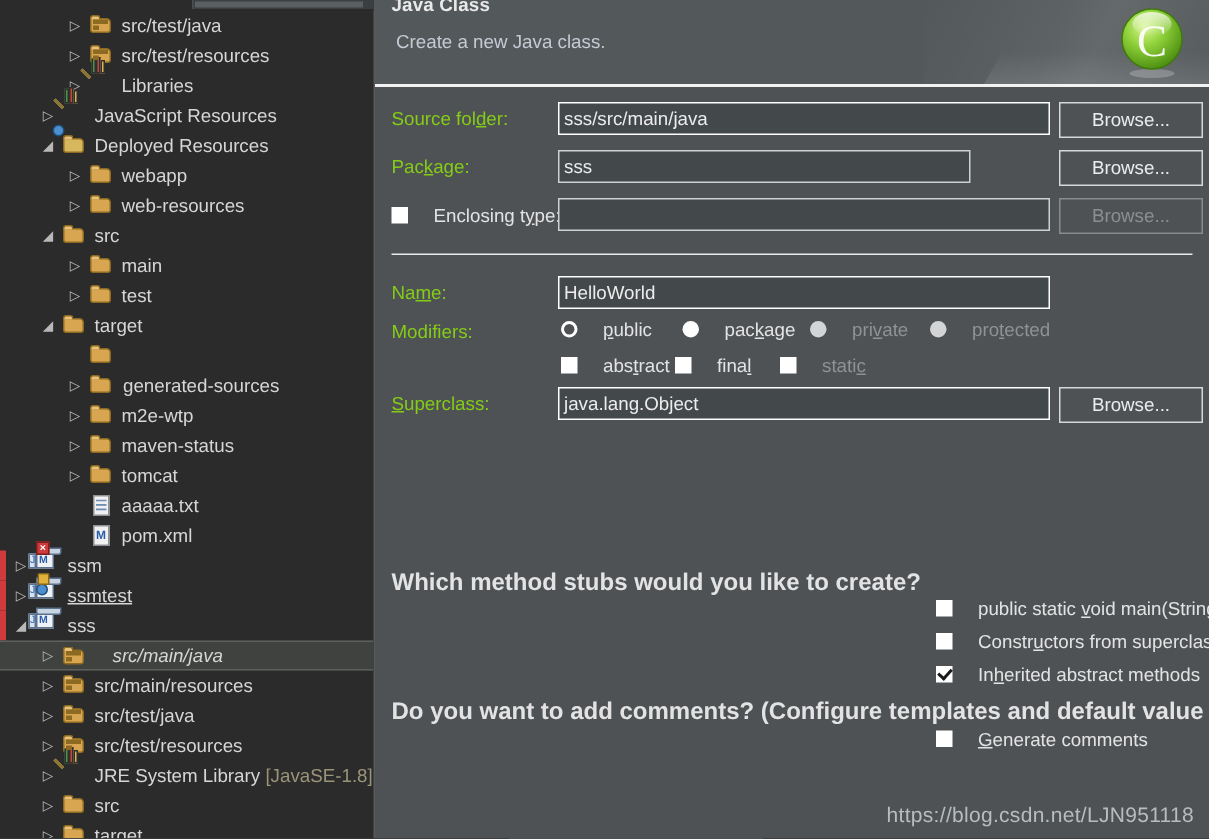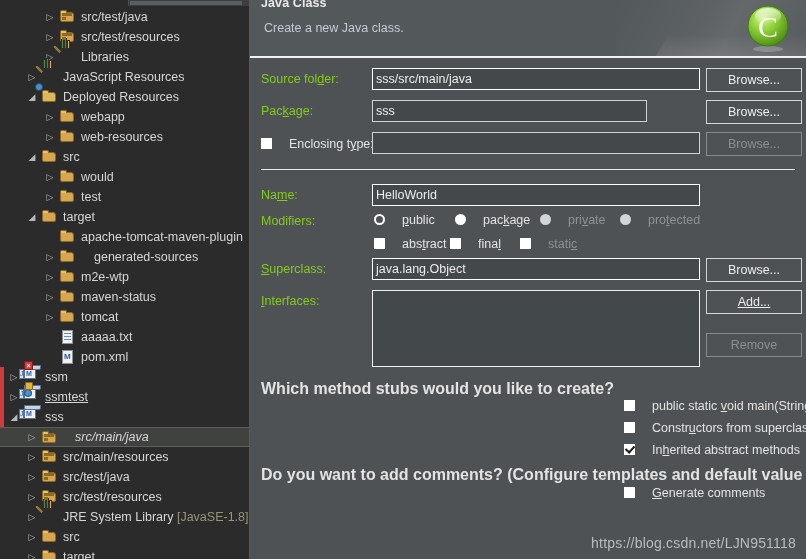--- a/index.html
+++ b/index.html
@@ -527,40 +527,39 @@
           <span class="lbl" style="left: 81px;">web-resources</span>
         </div>
         <div class="row">
           <span class="arrow expanded" style="left: 26px;"></span>
           <span class="ico" style="left: 42px;"><span class="ic-folder"></span></span>
           <span class="lbl" style="left: 63px;">src</span>
         </div>
         <div class="row">
           <span class="arrow collapsed" style="left: 44px;"></span>
           <span class="ico" style="left: 60px;"><span class="ic-folder"></span></span>
-          <span class="lbl" style="left: 81px;">would</span>
+          <span class="lbl" style="left: 81px;">main</span>
         </div>
         <div class="row">
           <span class="arrow collapsed" style="left: 44px;"></span>
           <span class="ico" style="left: 60px;"><span class="ic-folder"></span></span>
           <span class="lbl" style="left: 81px;">test</span>
         </div>
         <div class="row">
           <span class="arrow expanded" style="left: 26px;"></span>
           <span class="ico" style="left: 42px;"><span class="ic-folder"></span></span>
           <span class="lbl" style="left: 63px;">target</span>
         </div>
         <div class="row">
           <span class="ico" style="left: 60px;"><span class="ic-folder"></span></span>
-          <span class="lbl" style="left: 81px;">apache-tomcat-maven-plugin</span>
-        </div>
-        <div class="row">
-          <span class="arrow collapsed" style="left: 44px;"></span>
-          <span class="ico" style="left: 60px;"><span class="ic-folder"></span></span>
-          <span class="lbl" style="left: 94px;">generated-sources</span>
+        </div>
+        <div class="row">
+          <span class="arrow collapsed" style="left: 44px;"></span>
+          <span class="ico" style="left: 60px;"><span class="ic-folder"></span></span>
+          <span class="lbl" style="left: 82px;">generated-sources</span>
         </div>
         <div class="row">
           <span class="arrow collapsed" style="left: 44px;"></span>
           <span class="ico" style="left: 60px;"><span class="ic-folder"></span></span>
           <span class="lbl" style="left: 81px;">m2e-wtp</span>
         </div>
         <div class="row">
           <span class="arrow collapsed" style="left: 44px;"></span>
           <span class="ico" style="left: 60px;"><span class="ic-folder"></span></span>
           <span class="lbl" style="left: 81px;">maven-status</span>
@@ -744,32 +743,20 @@
     <div class="field-row" style="left:0; top:258px; width:556px;">
       <span class="flabel" style="left:11px;">
         <span></span><u>S</u><span>uperclass:</span>
       </span>
       <div class="finput focused" style="left:122px; width:328px;">java.lang.Object</div>
       <div class="btn" style="left:456px;">
         <span>Browse...</span>
       </div>
     </div>
 
-    <div style="position:absolute; left:0; top:290px; width:556px; height:80px;">
-      <span class="flabel" style="left:11px; top:4px;">
-        <span></span><u>I</u><span>nterfaces:</span>
-      </span>
-      <div id="iface-list" style="left:122px; top:0; width:328px; height:77px;"></div>
-      <div class="btn" style="left:456px; top:0;">
-        <u>Add...</u>
-      </div>
-      <div class="btn disabled" style="left:456px; top:43px;">
-        <span>Remove</span>
-      </div>
-    </div>
 
     <span class="stext" style="left:11px; top:380px;">Which method stubs would you like to create?</span>
     <div id="stub-list">
         <div class="chk empty" style="position: absolute; left: 374px; top: 398px;">
           <span class="box"></span>
           <span class="ctext">public static <u>v</u>oid main(String[] args)</span>
         </div>
         <div class="chk empty" style="position: absolute; left: 374px; top: 420px;">
           <span class="box"></span>
           <span class="ctext">Constr<u>u</u>ctors from superclass</span>

